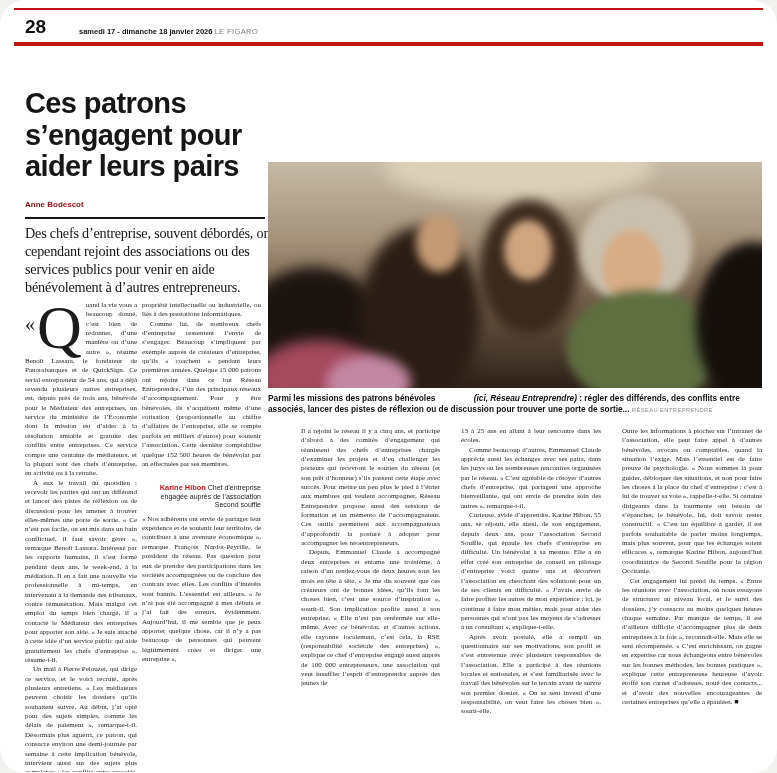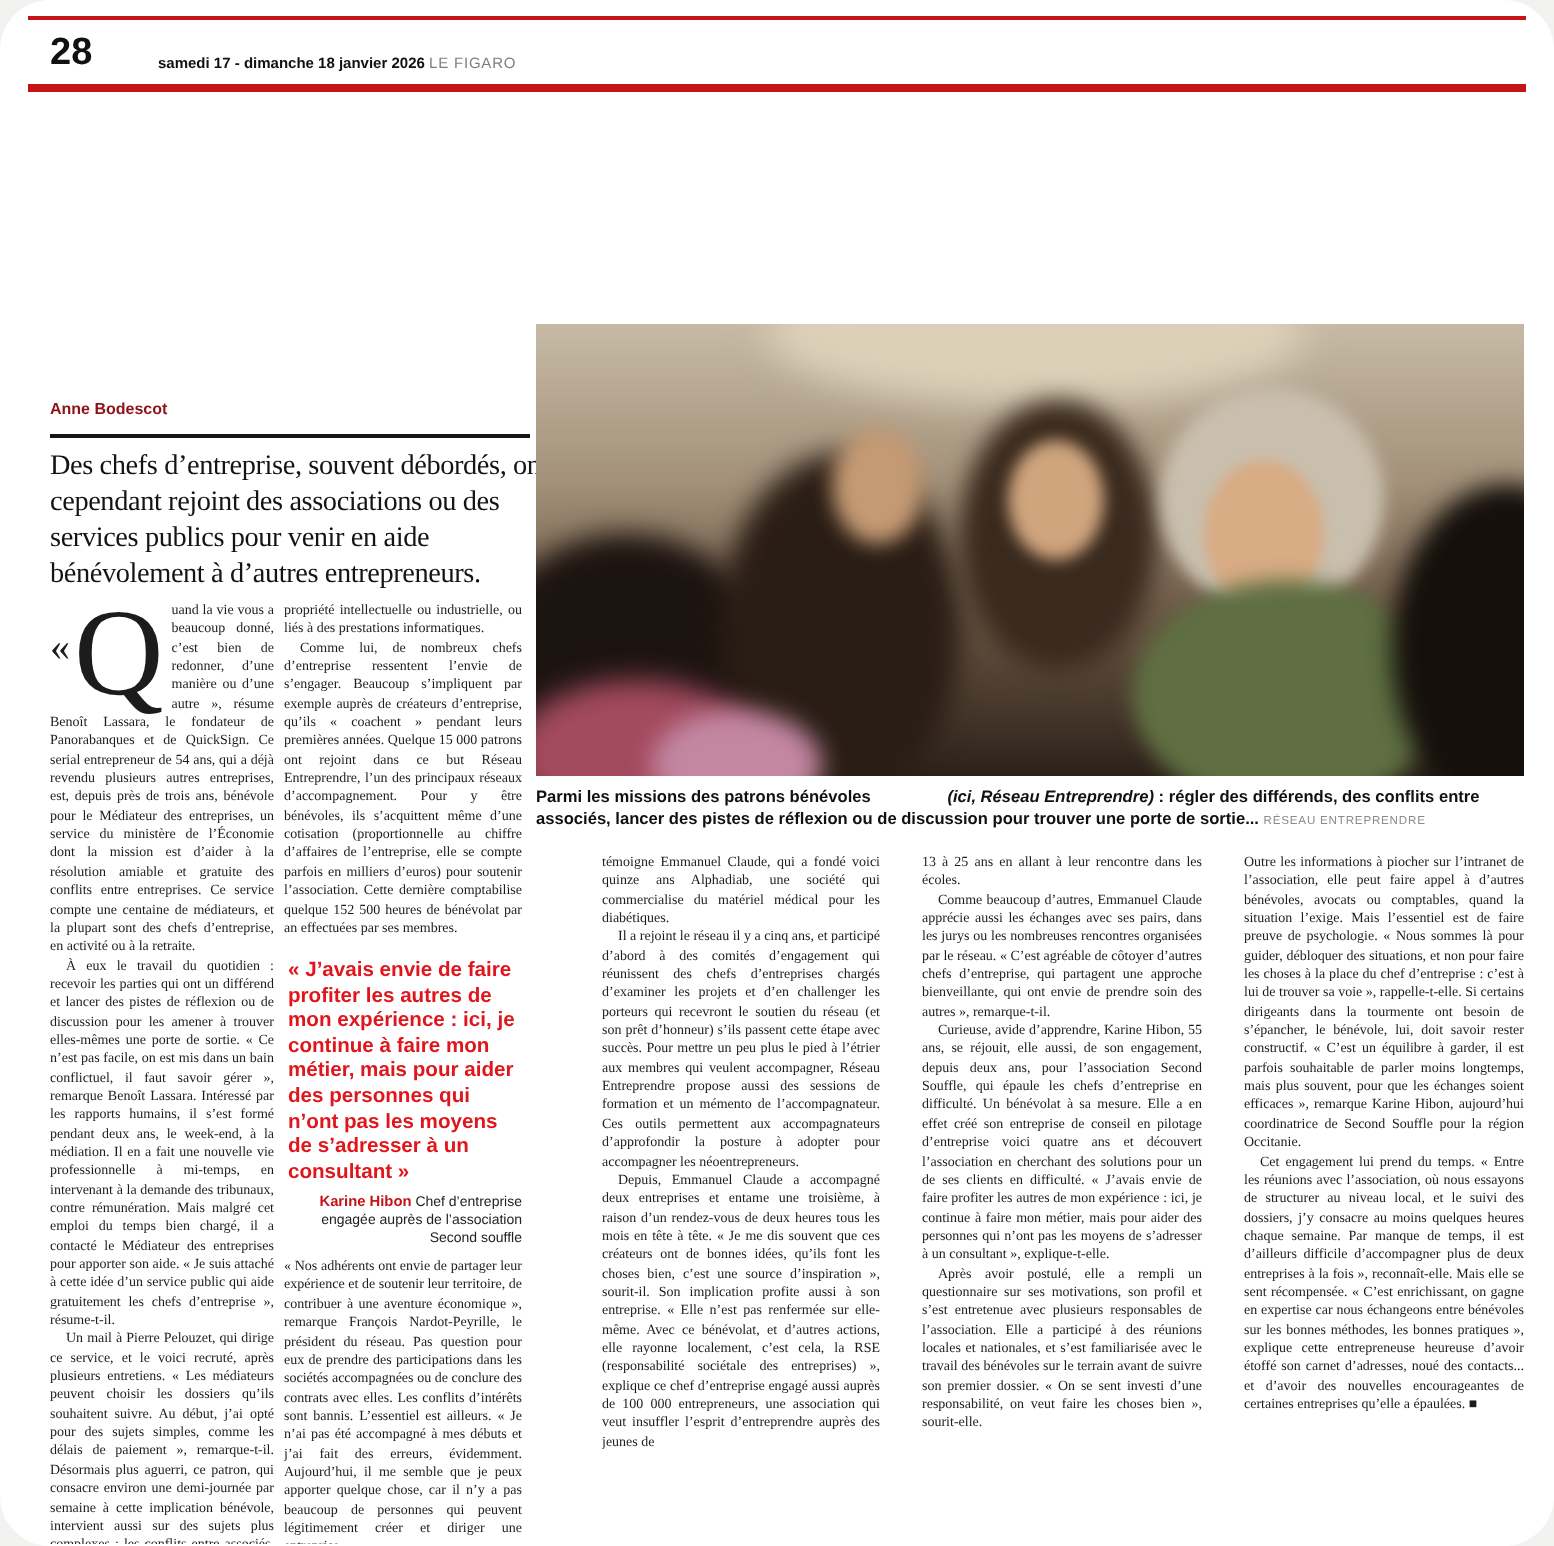--- a/index.html
+++ b/index.html
@@ -71,20 +71,21 @@
 <div id="page">
 
   <div class="topline"></div>
   <div class="pagenum">28</div>
   <div class="dateline">
     <span>samedi 17 - dimanche 18 janvier 2026</span>
     <span class="paper">LE FIGARO</span>
   </div>
   <div class="mastrule"></div>
 
+  <h1 class="headline" style="margin:0;">Ces patrons s’engagent pour aider leurs pairs</h1>
   <div class="byline">Anne Bodescot</div>
   <div class="standrule"></div>
   <div class="standfirst">Des chefs d’entreprise, souvent débordés, ont cependant rejoint des associations ou des services publics pour venir en aide bénévolement à d’autres entrepreneurs.</div>
 
   <div class="photo">
     <div class="b12"></div>
     <div class="b1"></div>
     <div class="b2"></div>
     <div class="b3"></div>
     <div class="b4"></div>
@@ -110,34 +111,32 @@
         <p>Un mail à Pierre Pelouzet, qui dirige ce service, et le voici recruté, après plusieurs entretiens. « Les médiateurs peuvent choisir les dossiers qu’ils souhaitent suivre. Au début, j’ai opté pour des sujets simples, comme les délais de paiement », remarque-t-il. Désormais plus aguerri, ce patron, qui consacre environ une demi-journée par semaine à cette implication bénévole, intervient aussi sur des sujets plus complexes : les conflits entre associés, des litiges en</p>
       </div>
   </div>
 
   <div id="col2" class="bodycol">
     <div id="col2-top">
         <p>propriété intellectuelle ou industrielle, ou liés à des prestations informatiques.</p>
         <p>Comme lui, de nombreux chefs d’entreprise ressentent l’envie de s’engager. Beaucoup s’impliquent par exemple auprès de créateurs d’entreprise, qu’ils « coachent » pendant leurs premières années. Quelque 15 000 patrons ont rejoint dans ce but Réseau Entreprendre, l’un des principaux réseaux d’accompagnement. Pour y être bénévoles, ils s’acquittent même d’une cotisation (proportionnelle au chiffre d’affaires de l’entreprise, elle se compte parfois en milliers d’euros) pour soutenir l’association. Cette dernière comptabilise quelque 152 500 heures de bénévolat par an effectuées par ses membres.</p>
       </div>
     <div class="pullquote">
-      <div class="pq-text">« J’avais envie de faire profiter les autres de mon expérience : ici, je continue à faire mon métier, mais pour aider des personnes qui n’ont pas les moyens de s’adresser à un consultant »</div>
       <div class="pq-attrib">
         <span class="pq-name">Karine Hibon</span>
         <span>Chef d’entreprise engagée auprès de l’association Second souffle</span>
       </div>
     </div>
     <div id="col2-bottom">
         <p>« Nos adhérents ont envie de partager leur expérience et de soutenir leur territoire, de contribuer à une aventure économique », remarque François Nardot-Peyrille, le président du réseau. Pas question pour eux de prendre des participations dans les sociétés accompagnées ou de conclure des contrats avec elles. Les conflits d’intérêts sont bannis. L’essentiel est ailleurs. « Je n’ai pas été accompagné à mes débuts et j’ai fait des erreurs, évidemment. Aujourd’hui, il me semble que je peux apporter quelque chose, car il n’y a pas beaucoup de personnes qui peuvent légitimement créer et diriger une entreprise »,</p>
       </div>
   </div>
 
   <div id="colA" class="bodycol cont">
     <div>
-        <p>témoigne Emmanuel Claude, qui a fondé voici quinze ans Alphadiab, une société qui commercialise du matériel médical pour les diabétiques.</p>
         <p>Il a rejoint le réseau il y a cinq ans, et participé d’abord à des comités d’engagement qui réunissent des chefs d’entreprises chargés d’examiner les projets et d’en challenger les porteurs qui recevront le soutien du réseau (et son prêt d’honneur) s’ils passent cette étape avec succès. Pour mettre un peu plus le pied à l’étrier aux membres qui veulent accompagner, Réseau Entreprendre propose aussi des sessions de formation et un mémento de l’accompagnateur. Ces outils permettent aux accompagnateurs d’approfondir la posture à adopter pour accompagner les néoentrepreneurs.</p>
         <p>Depuis, Emmanuel Claude a accompagné deux entreprises et entame une troisième, à raison d’un rendez-vous de deux heures tous les mois en tête à tête. « Je me dis souvent que ces créateurs ont de bonnes idées, qu’ils font les choses bien, c’est une source d’inspiration », sourit-il. Son implication profite aussi à son entreprise. « Elle n’est pas renfermée sur elle-même. Avec ce bénévolat, et d’autres actions, elle rayonne localement, c’est cela, la RSE (responsabilité sociétale des entreprises) », explique ce chef d’entreprise engagé aussi auprès de 100 000 entrepreneurs, une association qui veut insuffler l’esprit d’entreprendre auprès des jeunes de</p>
       </div>
   </div>
   <div id="colB" class="bodycol cont">
     <div>
         <p>13 à 25 ans en allant à leur rencontre dans les écoles.</p>
         <p>Comme beaucoup d’autres, Emmanuel Claude apprécie aussi les échanges avec ses pairs, dans les jurys ou les nombreuses rencontres organisées par le réseau. « C’est agréable de côtoyer d’autres chefs d’entreprise, qui partagent une approche bienveillante, qui ont envie de prendre soin des autres », remarque-t-il.</p>
         <p>Curieuse, avide d’apprendre, Karine Hibon, 55 ans, se réjouit, elle aussi, de son engagement, depuis deux ans, pour l’association Second Souffle, qui épaule les chefs d’entreprise en difficulté. Un bénévolat à sa mesure. Elle a en effet créé son entreprise de conseil en pilotage d’entreprise voici quatre ans et découvert l’association en cherchant des solutions pour un de ses clients en difficulté. « J’avais envie de faire profiter les autres de mon expérience : ici, je continue à faire mon métier, mais pour aider des personnes qui n’ont pas les moyens de s’adresser à un consultant », explique-t-elle.</p>
         <p>Après avoir postulé, elle a rempli un questionnaire sur ses motivations, son profil et s’est entretenue avec plusieurs responsables de l’association. Elle a participé à des réunions locales et nationales, et s’est familiarisée avec le travail des bénévoles sur le terrain avant de suivre son premier dossier. « On se sent investi d’une responsabilité, on veut faire les choses bien », sourit-elle.</p>

